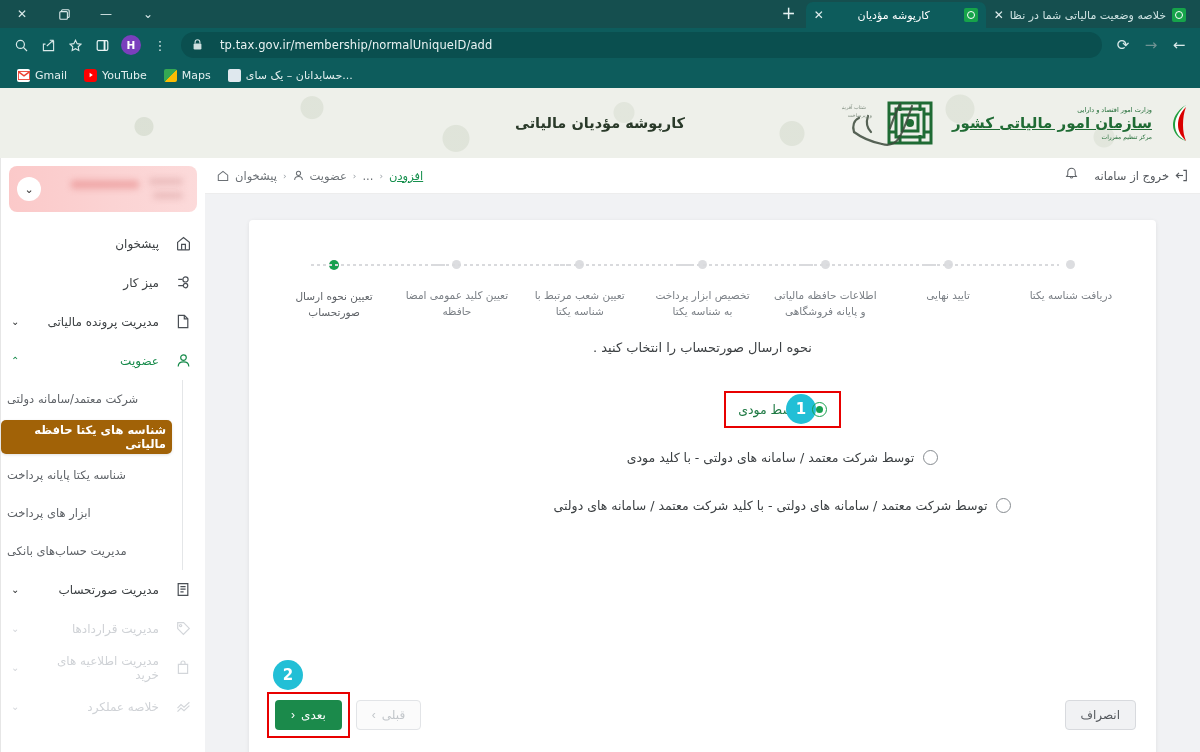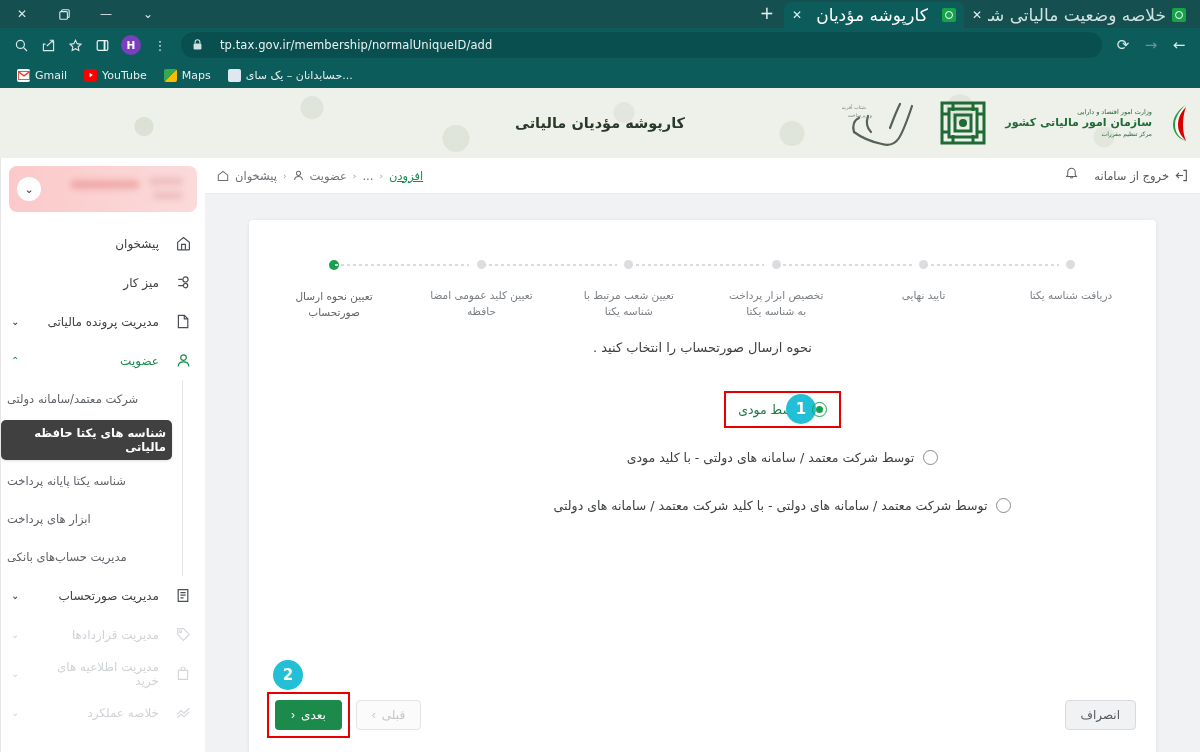--- a/index.html
+++ b/index.html
@@ -27,21 +27,21 @@
   .tab .favicon {
     width: 14px; height: 14px; border-radius: 2px; flex: 0 0 14px;
     background: #16a34a; position: relative;
   }
   .tab .favicon::after {
     content: ""; position: absolute; inset: 3px;
     border: 1.5px solid #fff; border-radius: 50%;
   }
   .tab .tab-title {
     flex: 1; white-space: nowrap; overflow: hidden;
-    text-overflow: clip; font-size: 17px; text-align: center;
+    text-overflow: clip; font-size: 11px; text-align: center;
   }
   .tab .tab-close { font-size: 12px; color: #e2efef; flex: 0 0 auto; line-height: 1; }
   .newtab {
     color: #e6f2f2; font-size: 17px; padding: 0 10px 2px 10px; line-height: 1;
     align-self: center;
   }
   .winctrls {
     position: absolute; left: 0; top: 0; height: 28px;
     display: flex; align-items: center; gap: 2px; padding-left: 2px;
   }
@@ -102,21 +102,21 @@
   }
   .org-logo {
     position: absolute; right: 10px; top: 10px; height: 50px;
     display: flex; align-items: center; gap: 18px; z-index: 2;
   }
   .org-mark {
     width: 48px; height: 46px; flex: 0 0 48px;
   }
   .org-text { text-align: right; line-height: 1.25; color: #1f6b34; }
   .org-text .l1 { font-size: 6.5px; }
-  .org-text .l2 { font-size: 11px; font-weight: bold; }
+  .org-text .l2 { font-size: 15px; font-weight: bold; text-decoration: underline; }
   .org-text .l3 { font-size: 6px; }
   .org-flag { width: 20px; height: 40px; flex: 0 0 20px; }
   .header-title {
     position: absolute; right: 50%; transform: translateX(50%);
     font-size: 14.5px; font-weight: bold; color: #2a3a2a; z-index: 2;
     white-space: nowrap;
   }
   .tolid-logo {
     position: absolute; right: 278px; top: 8px; width: 80px; height: 54px;
     z-index: 2; opacity: .85;
@@ -168,22 +168,22 @@
   .menu-item.dim .mi-ico, .menu-item.dim .mi-arrow { color: #d3d6da; }
 
   .submenu {
     padding-right: 10px; margin-right: 22px; border-right: 1.5px solid #e4e6e8;
   }
   .submenu .sub-item {
     height: 38px; display: flex; align-items: center; justify-content: flex-end;
     font-size: 11.5px; color: #5f6368; padding-left: 6px; padding-right: 6px;
   }
   .submenu .sub-item.active {
-    background: #404040; color: #fff; border-radius: 5px;
-    justify-content: center; font-weight: bold; height: 40px; margin: 2px 0;
+    background: #a16207; color: #fff; border-radius: 5px;
+    justify-content: center; font-weight: bold; height: 34px; margin: 2px 0;
     box-shadow: 0 1px 3px rgba(0,0,0,.12);
   }
 
   
   .content { flex: 1; position: relative; background: #f1f2f4; }
   .topbar {
     height: 36px; background: #fff; display: flex; align-items: center;
     padding: 0 12px; justify-content: space-between;
     border-bottom: 1px solid #ededed;
   }
@@ -477,20 +477,25 @@
               <div class="slabel">تعیین شعب مرتبط با شناسه یکتا</div>
             </div>
             <div class="step">
               <div class="connector"></div>
               <div class="dot"></div>
               <div class="slabel">تخصیص ابزار پرداخت به شناسه یکتا</div>
             </div>
             <div class="step">
               <div class="connector"></div>
               <div class="dot"></div>
+              <div class="slabel">اطلاعات حافظه مالیاتی و پایانه فروشگاهی</div>
+            </div>
+            <div class="step">
+              <div class="connector"></div>
+              <div class="dot"></div>
               <div class="slabel">تایید نهایی</div>
             </div>
             <div class="step">
               <div class="connector"></div>
               <div class="dot"></div>
               <div class="slabel">دریافت شناسه یکتا</div>
             </div>
           </div>
         </div>
 

